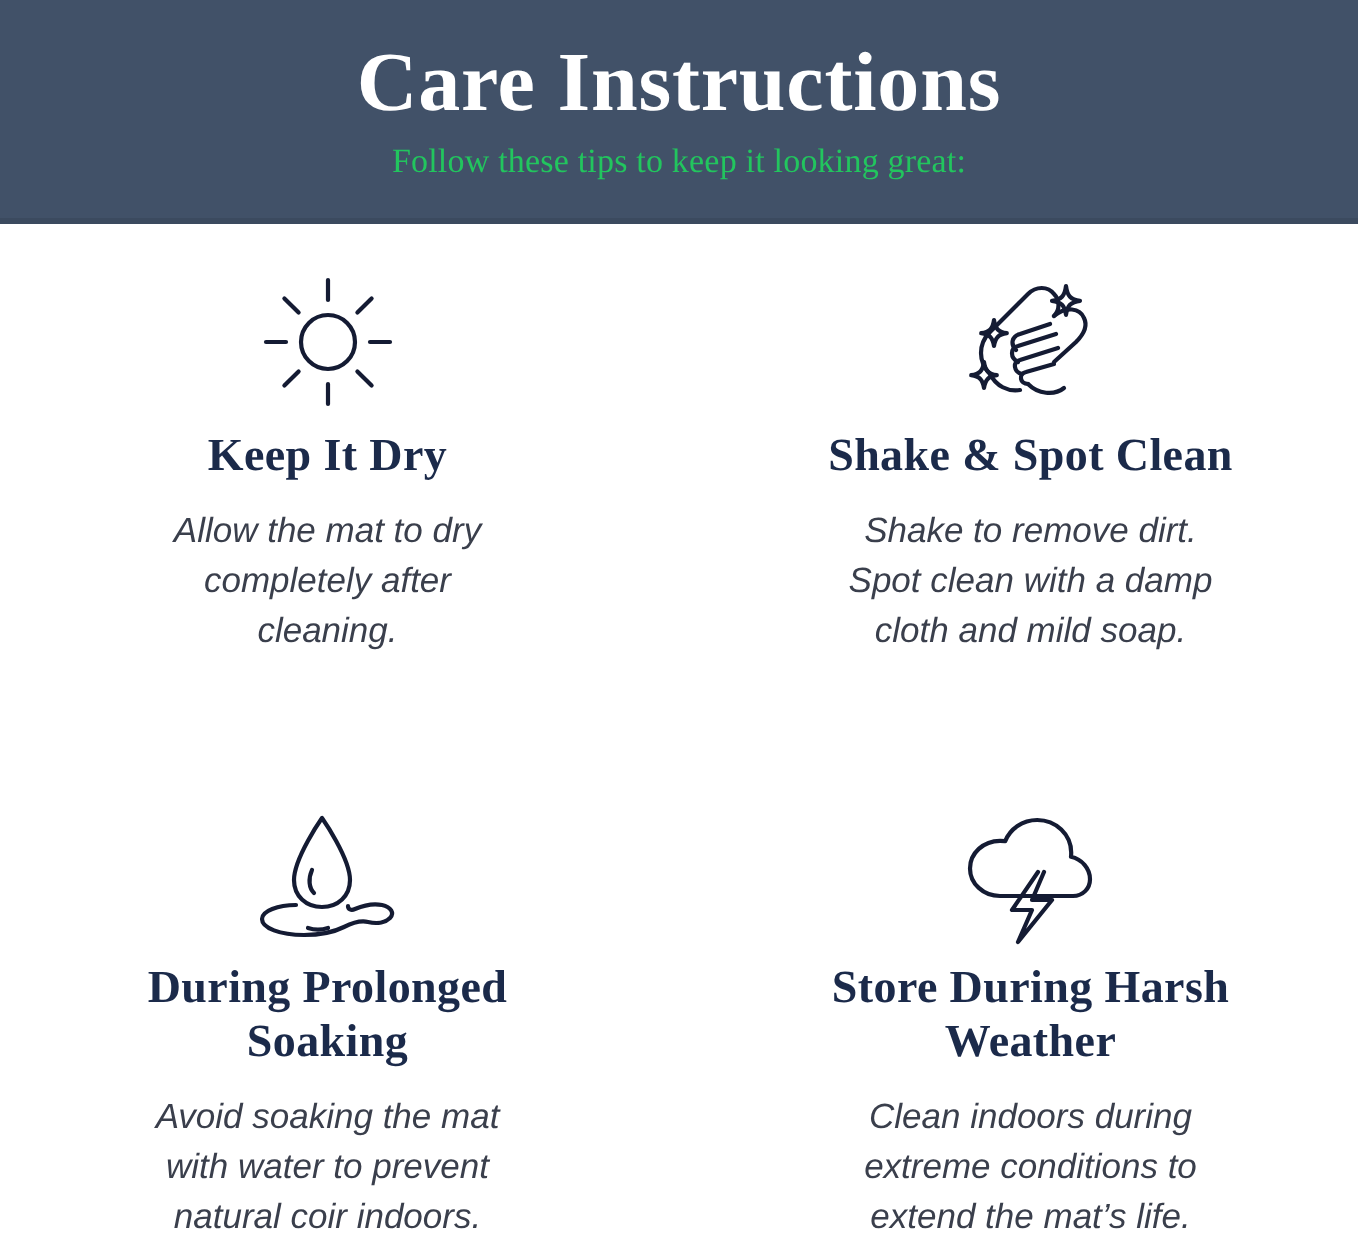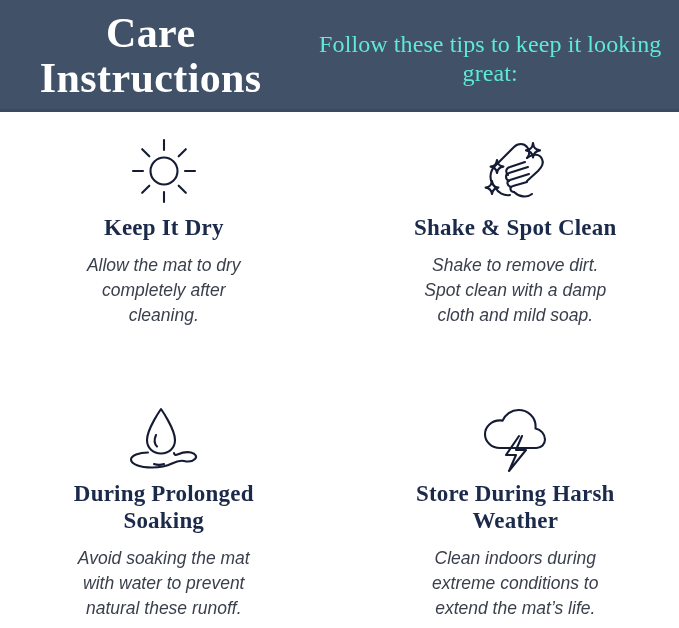--- a/index.html
+++ b/index.html
@@ -10,40 +10,40 @@
     overflow:hidden;
   }
   .page { width:679px; height:628px; display:flex; flex-direction:column; }
 
   
   .header {
     background:#415168;
     height:112px;
     flex:0 0 112px;
     display:flex;
-    flex-direction:row;
+    flex-direction:column;
     align-items:center;
     justify-content:center;
     padding-top:2px;
     border-bottom:3px solid #3b4a5f;
   }
   .header-title {
     font-family:"Liberation Serif", serif;
     font-weight:bold;
     font-size:42px;
     line-height:1.06;
     color:#ffffff;
     letter-spacing:0.4px;
     text-align:center;
   }
   .header-subtitle {
     font-family:"Liberation Serif", serif;
-    font-size:24px;
+    font-size:17px;
     line-height:1.2;
-    color:#5eead4;
+    color:#22c55e;
     text-align:center;
     margin-top:7px;
     letter-spacing:0.1px;
   }
 
   
   .tips-grid {
     flex:1 1 auto;
     display:grid;
     grid-template-columns:1fr 1fr;
@@ -157,21 +157,21 @@
 
           <path d="M27 49.5 C18 49.5 10 52.5 10 56.5 C10 61 19 64.5 31 64.5 C41 64.5 47 62.5 51 60.5
                    C55 58.5 59 57 63 58 C68 59.2 72 58 74 56 C76.4 53.6 74.5 50.5 70 49.5
                    C65 48.4 60 50 56.5 51.5 C54.5 52.4 53 51.6 53 50"></path>
           <path d="M33 61 C36 62 40 62 43 61"></path>
         </svg>
       </div>
       <div class="tip-title">During Prolonged Soaking</div>
       <div class="tip-body">Avoid soaking the mat
 with water to prevent
-natural these runoff.</div>
+natural coir indoors.</div>
     </div>
 
     <div class="tip row2">
       <div class="tip-icon">
         <svg width="78" height="70" viewBox="0 0 78 70" fill="none" stroke="#141b33" stroke-width="2.1" stroke-linecap="round" stroke-linejoin="round">
 
           <path d="M24 45 C15.7 45 9 38.8 9 31.2 C9 23.6 15.7 17.4 24 17.4 C24.9 17.4 25.8 17.5 26.6 17.6
                    C29 11.5 35.2 7 42.6 7 C52 7 59.6 14.3 59.6 23.3 C59.6 24 59.6 24.7 59.5 25.4
                    C64.9 26.6 69 31.2 69 36.6 C69 41.3 65.4 45 60.5 45 Z"></path>
 

